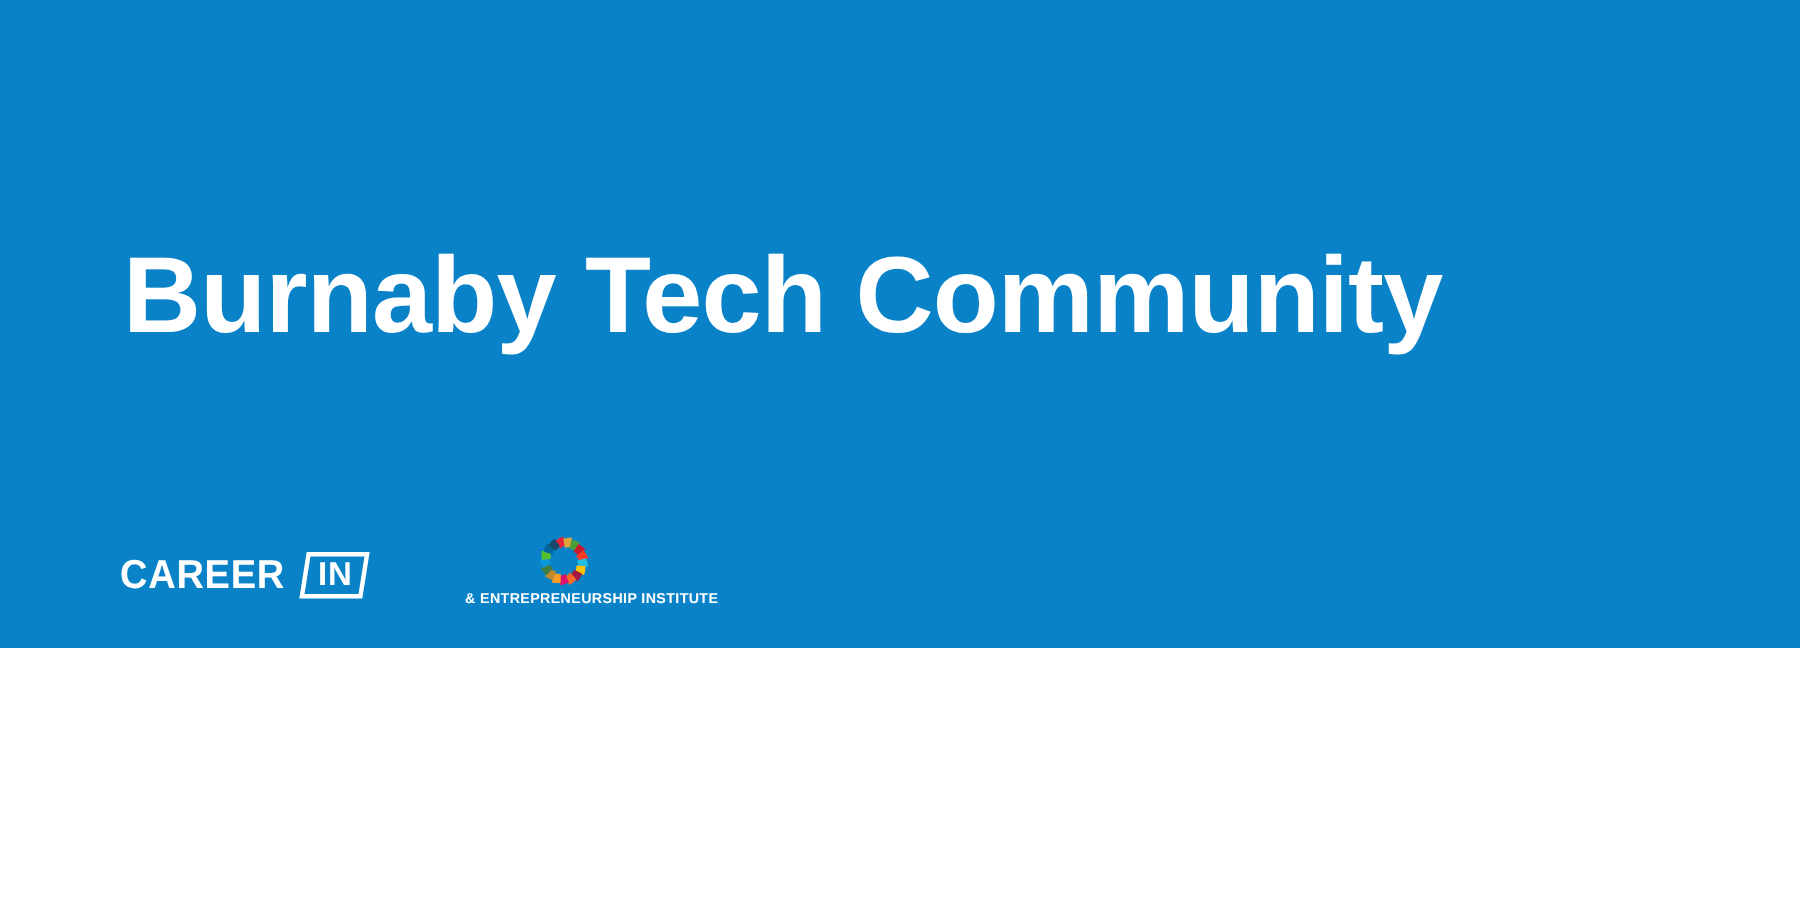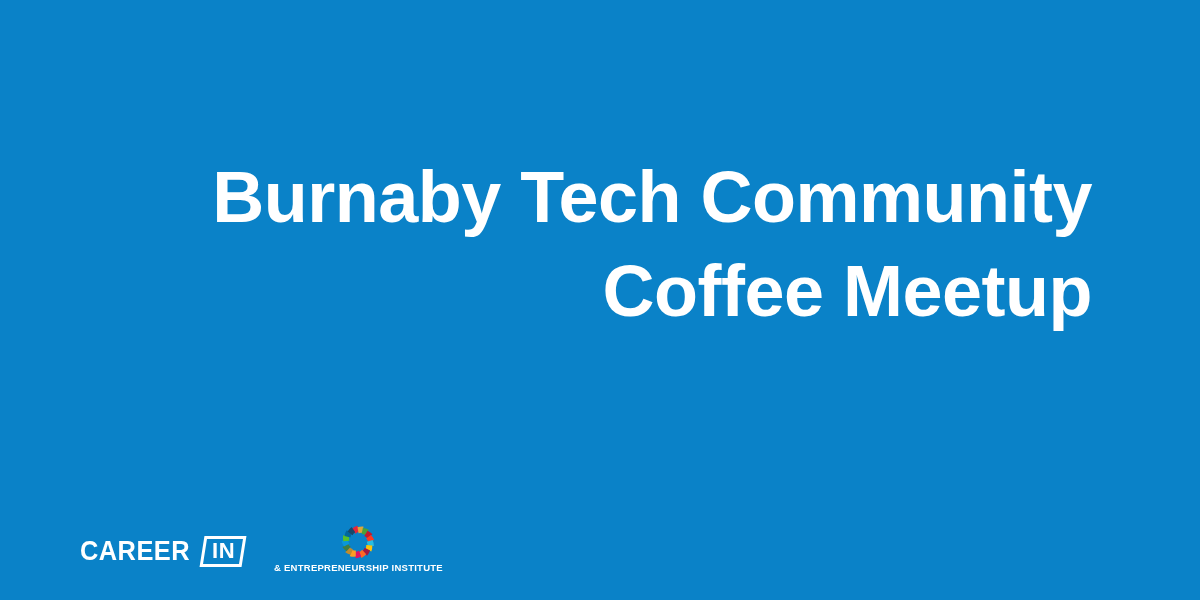--- a/index.html
+++ b/index.html
@@ -9,24 +9,23 @@
   body {
     width: 1200px;
     height: 600px;
     overflow: hidden;
     font-family: "Liberation Sans", sans-serif;
   }
 
   .poster {
     position: relative;
     width: 1200px;
-    height: 600px;
+    height: 432px;
     background: #0a82c8;
     overflow: hidden;
-    text-align: right;
   }
 
   
   .title-block {
     position: absolute;
     left: 82px;
     top: 150px;
     width: 1010px;
   }
   .title-line {
@@ -108,30 +107,30 @@
     white-space: nowrap;
   }
   .innovation-sub {
     color: #ffffff;
     font-family: "Liberation Sans", sans-serif;
     font-size: 9.5px;
     font-weight: bold;
     letter-spacing: 0.25px;
     line-height: 12px;
     white-space: nowrap;
+    margin-left: 36px;
   }
 </style>
 </head>
 <body>
 
 <div class="poster">
 
   <div class="title-block">
     <span class="title-line">Burnaby Tech Community</span>
-    <span class="title-line">Coffee Meetup</span>
   </div>
 
   <div class="logo-row">
 
     <div class="career-logo">
       <span class="career-word">CAREER</span>
       <span class="career-in-box">
         <span class="in-text">IN</span>
       </span>
     </div>

